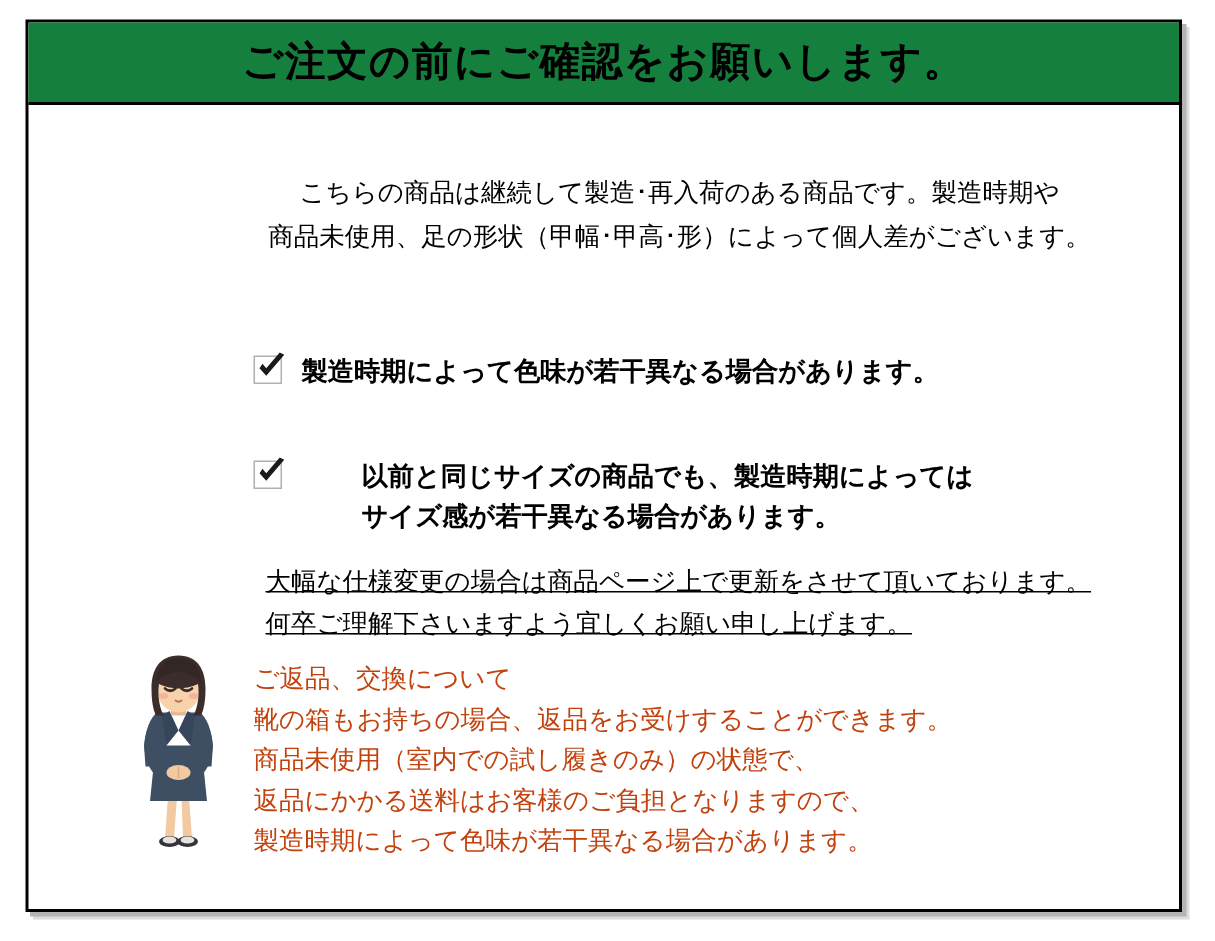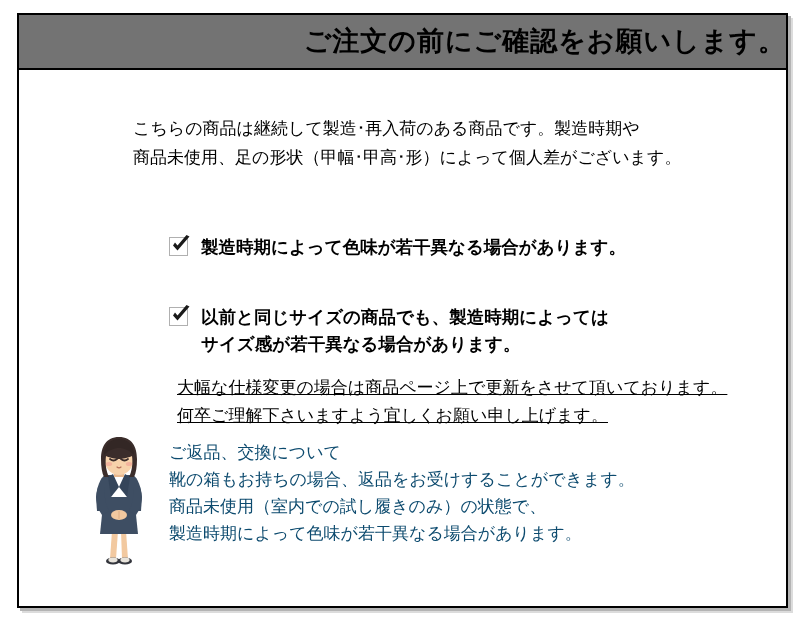--- a/index.html
+++ b/index.html
@@ -21,25 +21,25 @@
     width: 771px;
     height: 595px;
     box-sizing: border-box;
     border: 2px solid #000000;
     background: #ffffff;
     box-shadow: 3px 3px 0 0 #b4b4b4, 5px 5px 0 0 #dcdcdc;
   }
 
   #notice-header {
     height: 53px;
-    background: #737373;
+    background: #15803d;
     border-bottom: 2px solid #000000;
     display: flex;
     align-items: center;
-    justify-content: flex-end;
+    justify-content: center;
   }
   #notice-header .title {
     font-size: 27px;
     font-weight: bold;
     color: #000000;
     letter-spacing: 1px;
     line-height: 1;
     white-space: nowrap;
   }
 
@@ -52,29 +52,30 @@
     position: absolute;
     left: 114px;
     top: 44px;
     width: 640px;
   }
   .intro-line {
     font-size: 17px;
     line-height: 29px;
     color: #000000;
     white-space: nowrap;
+    text-align: center;
   }
 
   .check-item {
     position: absolute;
     display: flex;
     align-items: flex-start;
   }
   #check-item-0 { left: 150px; top: 164px; }
-  #check-item-1 { left: 150px; top: 234px; }
+  #check-item-1 { left: 150px; top: 234px; gap: 40px; }
 
   .checkbox {
     position: relative;
     width: 19px;
     height: 19px;
     box-sizing: border-box;
     border: 1px solid #b0b0b0;
     background: #ffffff;
     flex: 0 0 auto;
     margin-top: 3px;
@@ -111,21 +112,21 @@
   }
 
   .returns-block {
     position: absolute;
     left: 150px;
     top: 369px;
   }
   .returns-block .returns-line {
     font-size: 17px;
     line-height: 27px;
-    color: #0c4a6e;
+    color: #c2410c;
     white-space: nowrap;
   }
 
   #clerk-illustration {
     position: absolute;
     left: 57px;
     top: 361px;
     width: 90px;
     height: 145px;
   }
@@ -172,20 +173,21 @@
 
     <div class="update-block">
       <div class="update-line">大幅な仕様変更の場合は商品ページ上で更新をさせて頂いております。</div>
       <div class="update-line">何卒ご理解下さいますよう宜しくお願い申し上げます。</div>
     </div>
 
     <div class="returns-block">
       <div class="returns-line">ご返品、交換について</div>
       <div class="returns-line">靴の箱もお持ちの場合、返品をお受けすることができます。</div>
       <div class="returns-line">商品未使用（室内での試し履きのみ）の状態で、</div>
+      <div class="returns-line">返品にかかる送料はお客様のご負担となりますので、</div>
       <div class="returns-line">製造時期によって色味が若干異なる場合があります。</div>
     </div>
 
     <div id="clerk-illustration">
       <svg viewBox="0 0 90 145" width="90" height="145" aria-hidden="true">
 
         <path d="M36 100 L34 128 L40 128 L42 100 Z" fill="#F2C9A0"></path>
         <path d="M50 100 L52 128 L46 128 L45 100 Z" fill="#F2C9A0"></path>
 
         <ellipse cx="37" cy="130" rx="7" ry="3.6" fill="#33353C"></ellipse>

